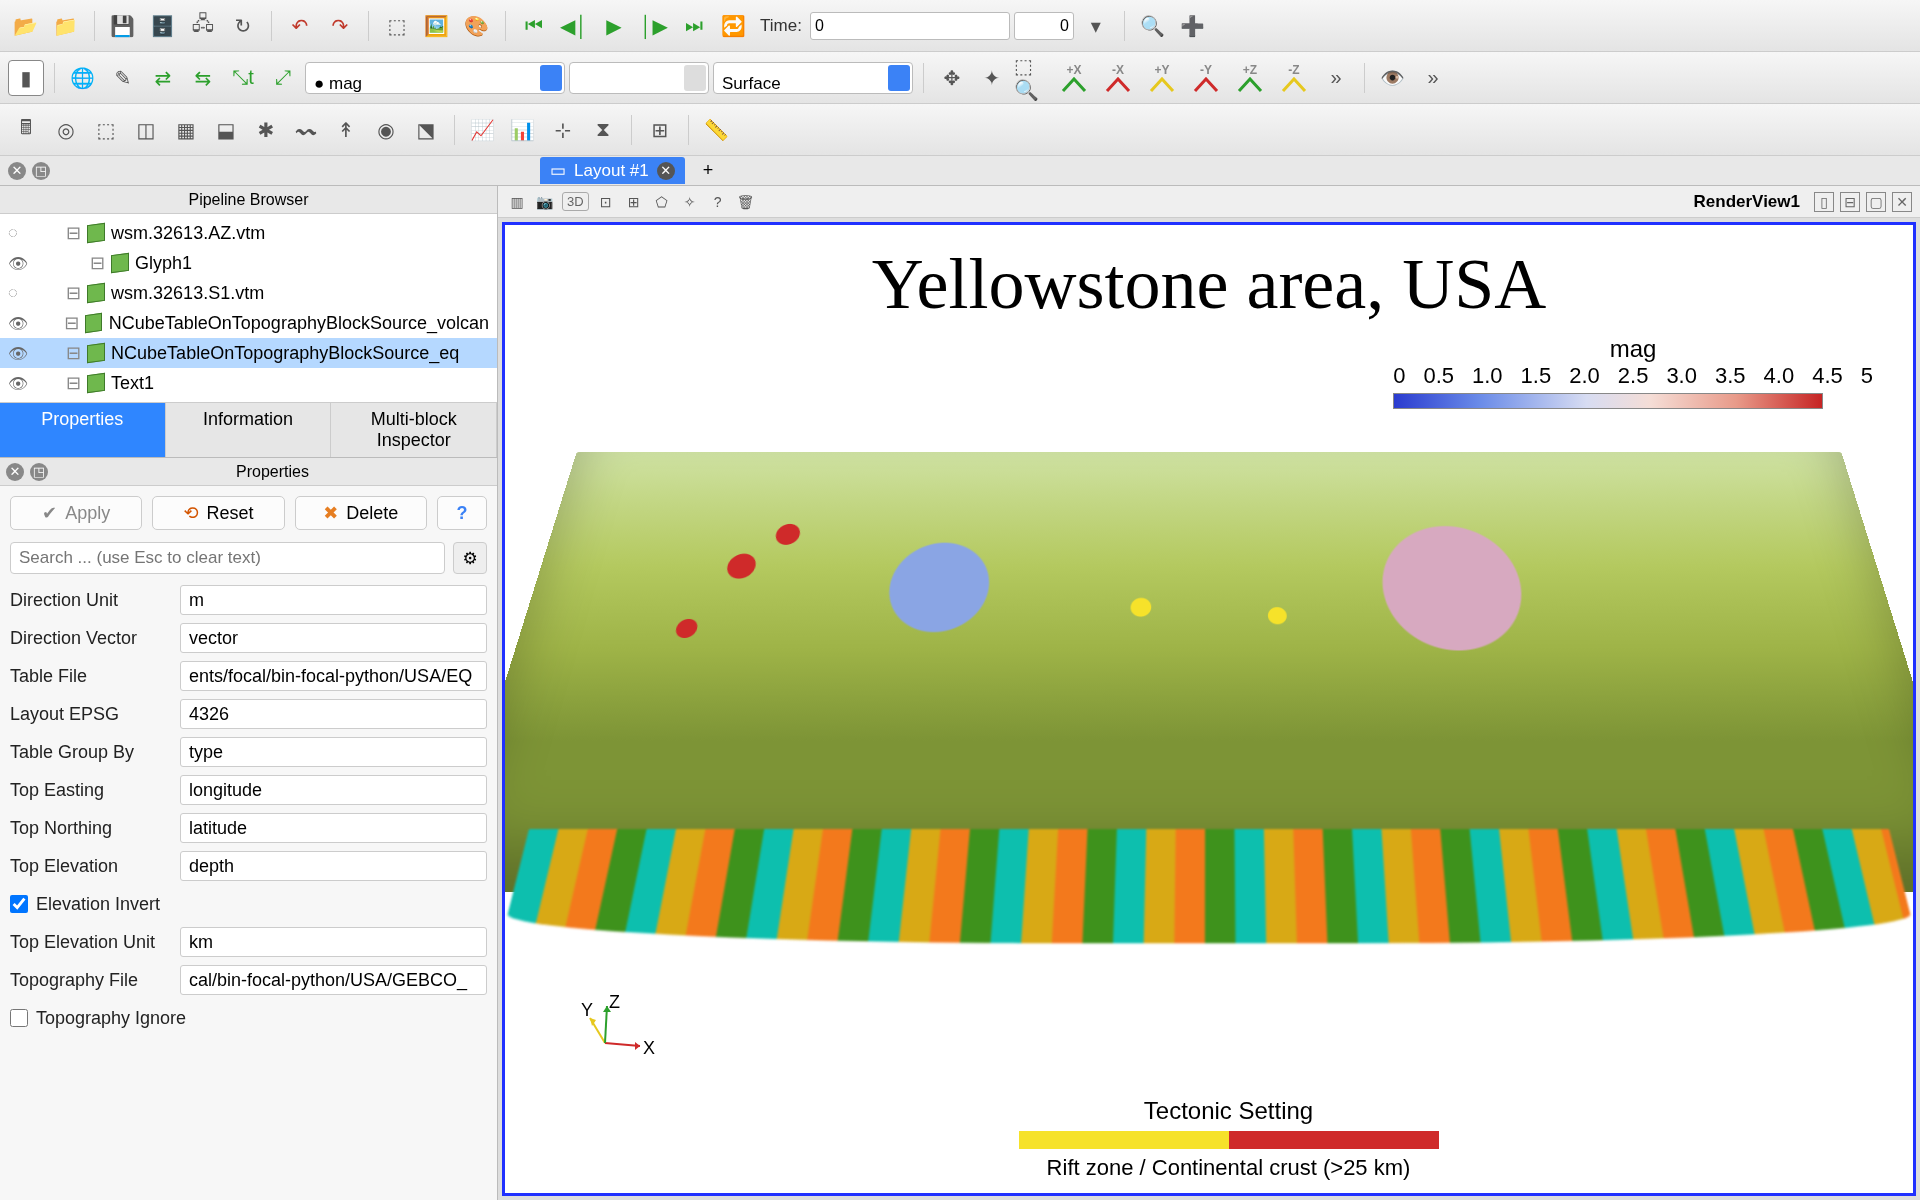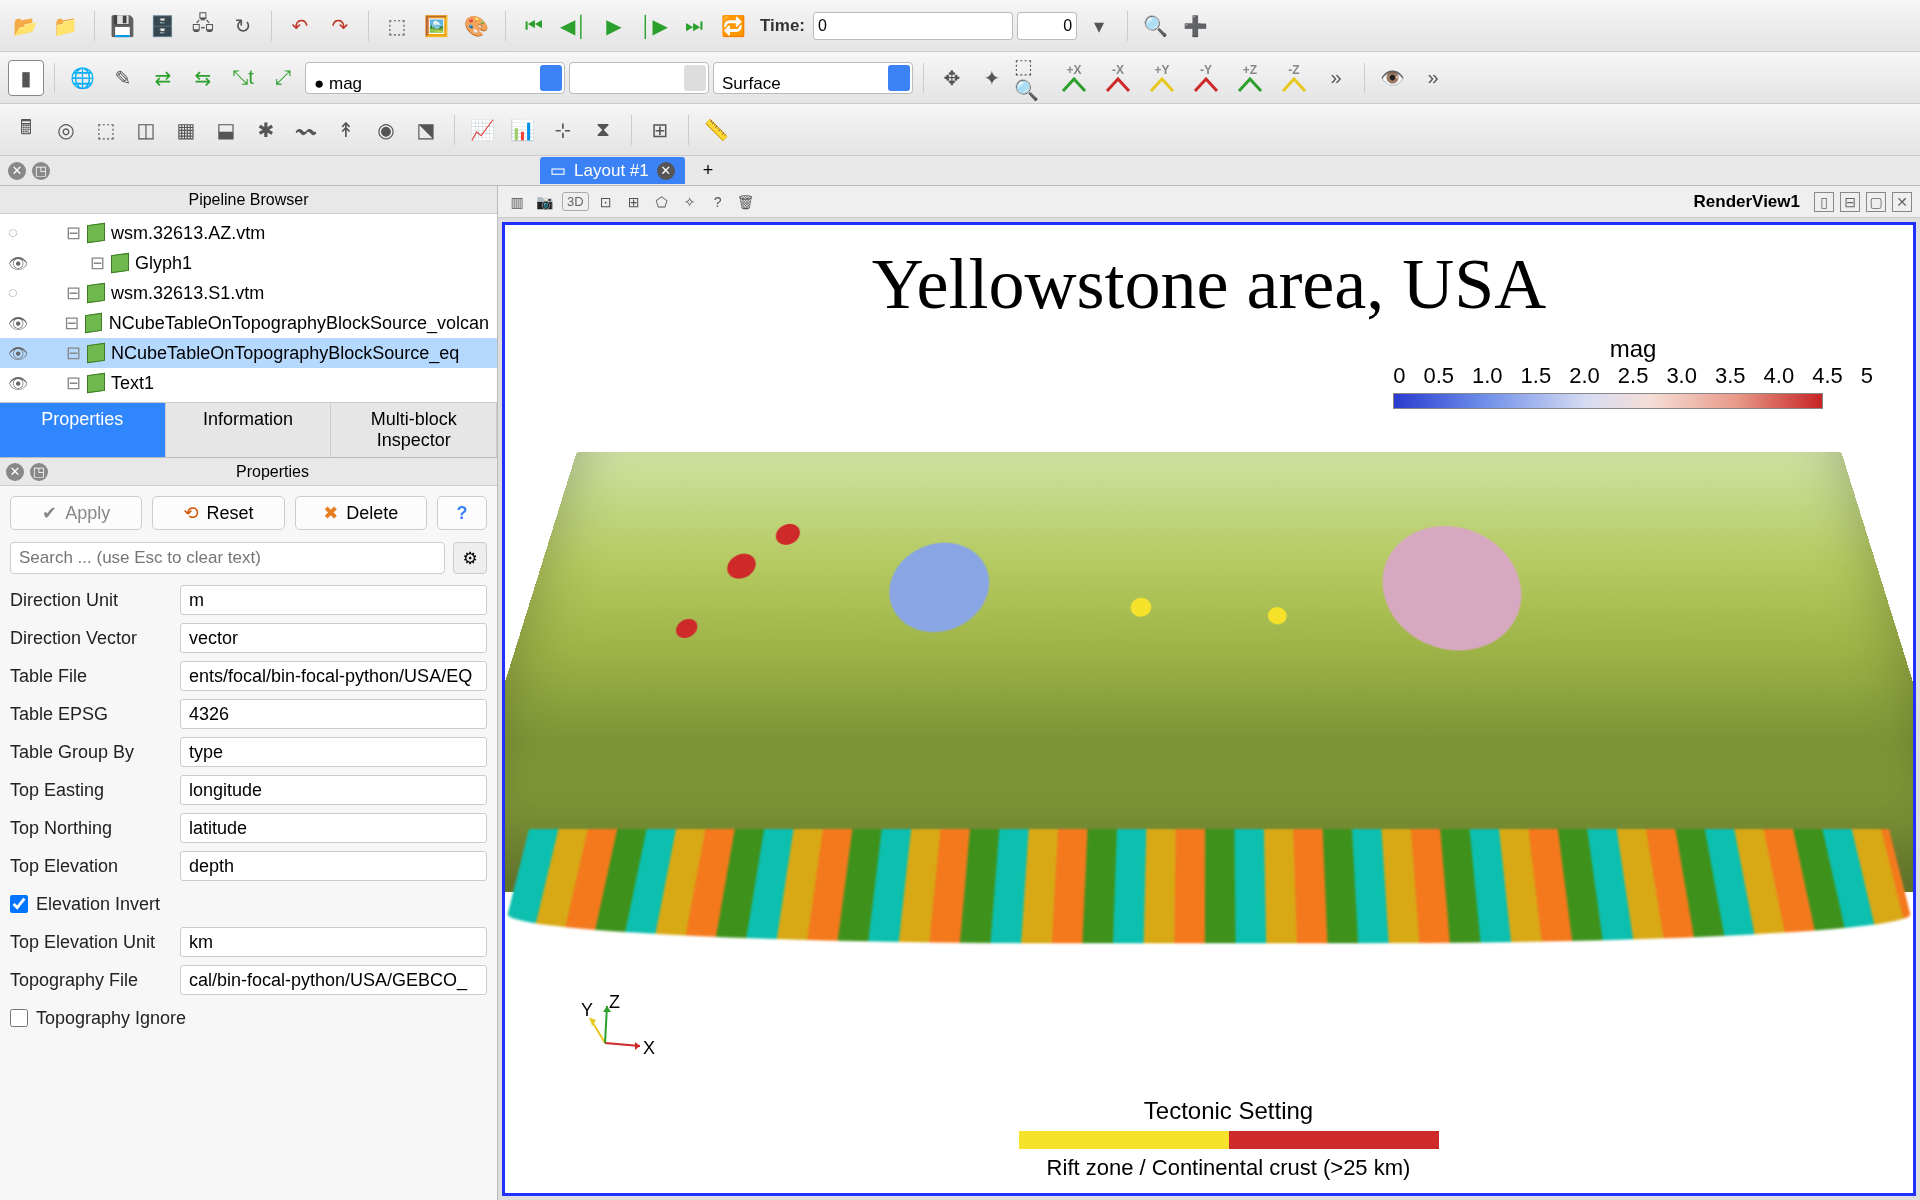--- a/index.html
+++ b/index.html
@@ -2,21 +2,21 @@
 <html><head>
 <meta charset="utf-8">
 <style>
 * { margin: 0; padding: 0; box-sizing: border-box; font-family: "Helvetica Neue", Arial, sans-serif; }
 body { width: 1920px; height: 1200px; background: #ececec; overflow: hidden; font-size: 17px; }
 
 
 .toolbar { display: flex; align-items: center; gap: 4px; padding: 4px 8px; background: linear-gradient(#f6f6f6,#e4e4e4); border-bottom: 1px solid #ccc; height: 52px; }
 .tb-btn { width: 36px; height: 36px; display: flex; align-items: center; justify-content: center; border-radius: 4px; cursor: pointer; font-size: 20px; color: #555; }
 .tb-sep { width: 1px; height: 30px; background: #ccc; margin: 0 6px; }
-.tb-txt { font-size: 17px; color: #333; margin: 0 4px; font-weight: bold; }
+.tb-txt { font-size: 17px; color: #333; margin: 0 4px; }
 .tb-num { width: 60px; height: 28px; border: 1px solid #bbb; border-radius: 3px; background: #fff; font-size: 16px; padding: 0 4px; text-align: right; }
 .tb-sel { height: 32px; border: 1px solid #bbb; border-radius: 4px; background: #fff; font-size: 17px; padding: 12px 28px 0 8px; position: relative; display: flex; align-items: center; }
 .tb-sel::after { content: ""; position: absolute; right: 2px; top: 2px; bottom: 2px; width: 22px; background: #3b82f6; border-radius: 3px; }
 .tb-sel.gray::after { background: #ddd; }
 .axis-btn { width: 40px; height: 36px; display: flex; flex-direction: column; align-items: center; justify-content: center; font-size: 12px; font-weight: bold; }
 .axis-btn svg { display: block; }
 
 
 .main { display: flex; height: calc(1200px - 52px*3 - 30px); }
 .left-pane { width: 498px; display: flex; flex-direction: column; border-right: 1px solid #bbb; background: #f2f2f2; }
@@ -323,21 +323,21 @@
           </div>
           <div class="prop-row">
             <span class="lbl">Direction Vector</span>
       <div class="fld">vector</div>
           </div>
           <div class="prop-row">
             <span class="lbl">Table File</span>
       <div class="fld">ents/focal/bin-focal-python/USA/EQ</div>
           </div>
           <div class="prop-row">
-            <span class="lbl">Table EPSG</span>
+            <span class="lbl">Layout EPSG</span>
       <div class="fld">4326</div>
           </div>
           <div class="prop-row">
             <span class="lbl">Table Group By</span>
       <div class="fld">type</div>
           </div>
           <div class="prop-row">
             <span class="lbl">Top Easting</span>
       <div class="fld">longitude</div>
           </div>

